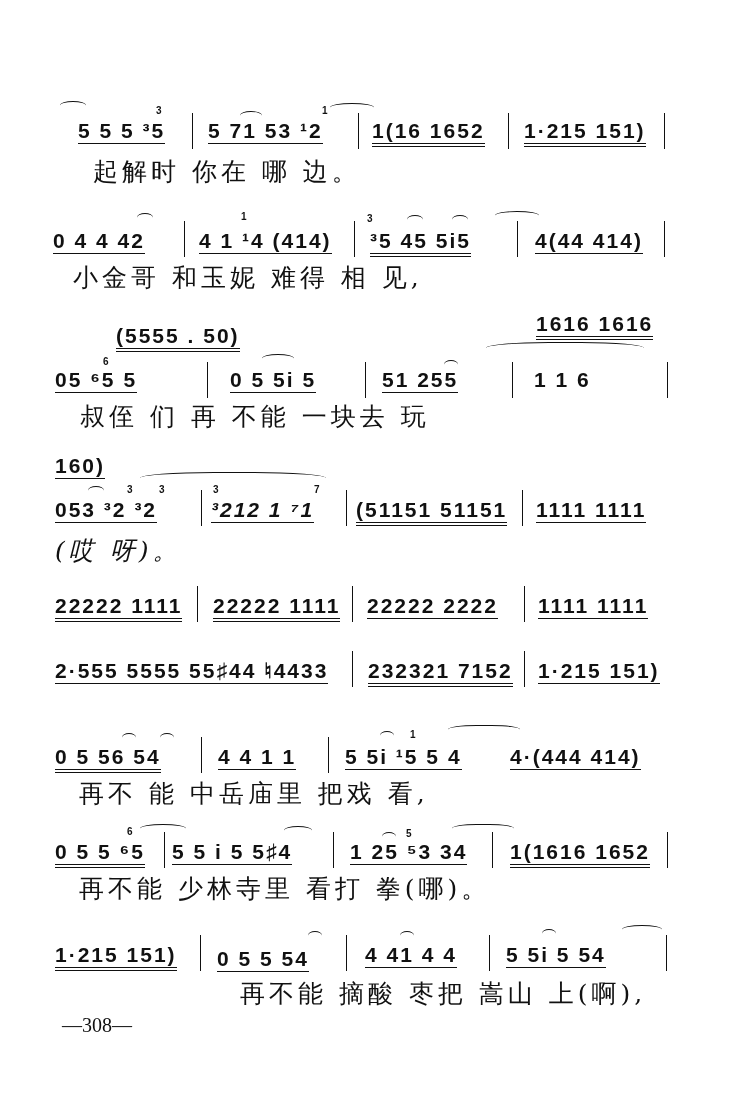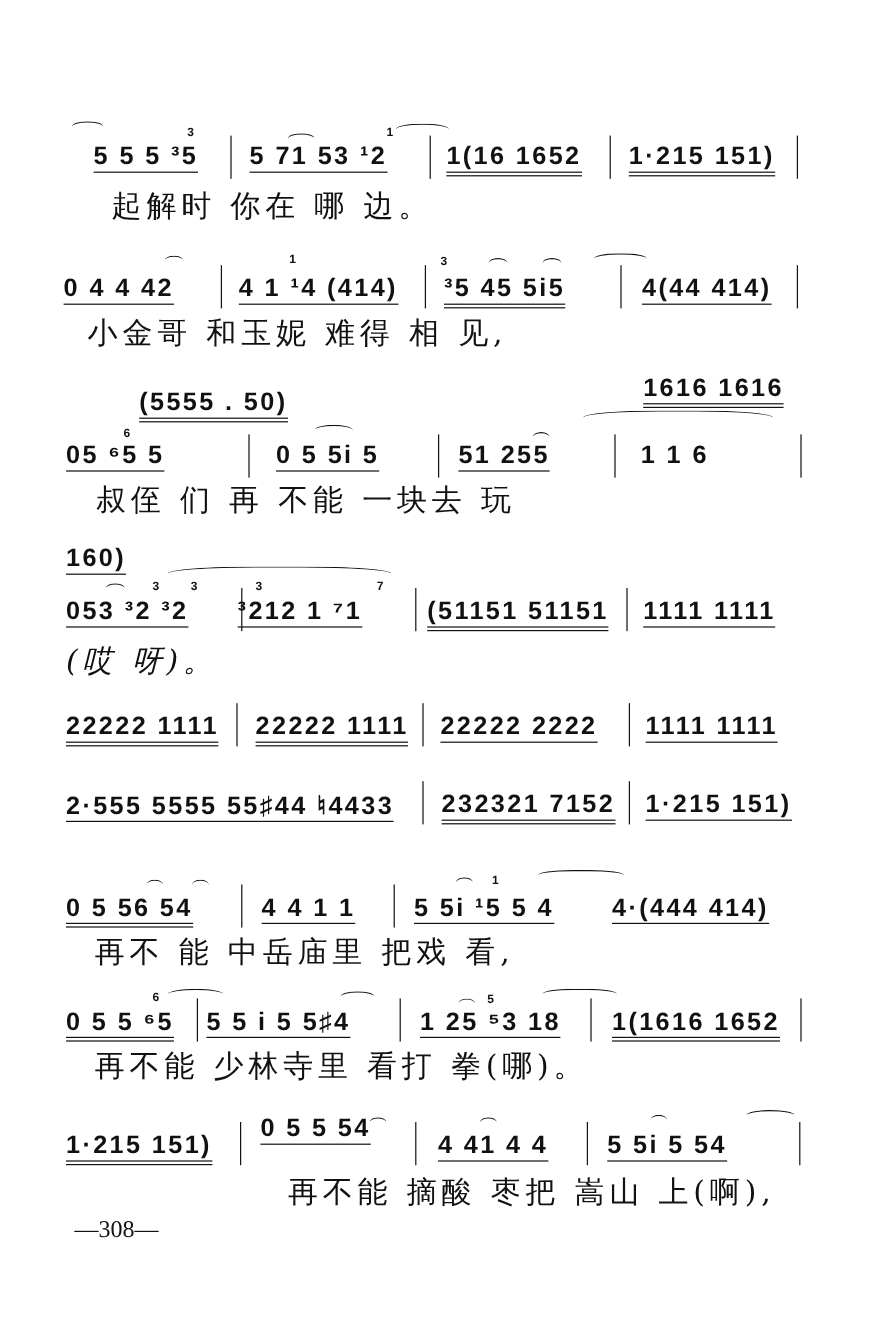--- a/index.html
+++ b/index.html
@@ -77,21 +77,21 @@
 <div class="line" style="top:450px;">
   <div class="notes" style="left:55px;top:4px;"><span class="ul1">160)</span></div>
   <div class="grace" style="left:127px;top:34px;">3</div>
   <div class="grace" style="left:159px;top:34px;">3</div>
   <div class="grace" style="left:213px;top:34px;">3</div>
   <div class="grace" style="left:314px;top:34px;">7</div>
   <div class="slur" style="left:88px;top:36px;width:16px;"></div>
   <div class="slur" style="left:140px;top:22px;width:186px;height:14px;border-radius:40% 40% 0 0;"></div>
   <div class="notes" style="left:55px;top:48px;"><span class="ul1">053  ³2 ³2</span></div>
   <div class="bar" style="left:201px;top:40px;"></div>
-  <div class="notes" style="left:198px;top:48px;"><span class="ul1">³212  1 ⁷1</span></div>
+  <div class="notes" style="left:211px;top:48px;font-style:italic;"><span class="ul1">³212  1 ⁷1</span></div>
   <div class="bar" style="left:346px;top:40px;"></div>
   <div class="notes" style="left:356px;top:48px;"><span class="ul2">(51151  51151</span></div>
   <div class="bar" style="left:522px;top:40px;"></div>
   <div class="notes" style="left:536px;top:48px;"><span class="ul1">1111  1111</span></div>
   <div class="lyric" style="left:55px;top:84px;font-style:italic;">(哎    呀)。</div>
 </div>
 
 <div class="line" style="top:590px;">
   <div class="notes" style="left:55px;top:4px;"><span class="ul2">22222  1111</span></div>
   <div class="bar" style="left:197px;top:-4px;"></div>
@@ -129,35 +129,35 @@
   <div class="grace" style="left:127px;top:4px;">6</div>
   <div class="slur" style="left:140px;top:2px;width:46px;"></div>
   <div class="slur" style="left:284px;top:4px;width:28px;"></div>
   <div class="slur" style="left:382px;top:10px;width:14px;"></div>
   <div class="grace" style="left:406px;top:6px;">5</div>
   <div class="slur" style="left:452px;top:2px;width:62px;height:10px;border-radius:40% 40% 0 0;"></div>
   <div class="notes" style="left:55px;top:18px;"><span class="ul2">0 5 5 ⁶5</span></div>
   <div class="bar" style="left:164px;top:10px;"></div>
   <div class="notes" style="left:172px;top:18px;"><span class="ul1">5 5 i  5 5♯4</span></div>
   <div class="bar" style="left:333px;top:10px;"></div>
-  <div class="notes" style="left:350px;top:18px;"><span class="ul1">1 25 ⁵3  18</span></div>
+  <div class="notes" style="left:350px;top:18px;"><span class="ul1">1 25 ⁵3  34</span></div>
   <div class="bar" style="left:492px;top:10px;"></div>
   <div class="notes" style="left:510px;top:18px;"><span class="ul2">1(1616  1652</span></div>
   <div class="bar" style="left:667px;top:10px;"></div>
   <div class="lyric" style="left:79px;top:50px;">再不能   少林寺里    看打  拳(哪)。</div>
 </div>
 
 <div class="line" style="top:925px;">
   <div class="slur" style="left:308px;top:6px;width:14px;"></div>
   <div class="slur" style="left:400px;top:6px;width:14px;"></div>
   <div class="slur" style="left:542px;top:4px;width:14px;"></div>
   <div class="slur" style="left:622px;top:0px;width:40px;"></div>
   <div class="notes" style="left:55px;top:18px;"><span class="ul2">1·215  151)</span></div>
   <div class="bar" style="left:200px;top:10px;"></div>
-  <div class="notes" style="left:217px;top:4px;"><span class="ul1">0 5  5 54</span></div>
+  <div class="notes" style="left:217px;top:22px;"><span class="ul1">0 5  5 54</span></div>
   <div class="bar" style="left:346px;top:10px;"></div>
   <div class="notes" style="left:365px;top:18px;"><span class="ul1">4 41  4 4</span></div>
   <div class="bar" style="left:489px;top:10px;"></div>
   <div class="notes" style="left:506px;top:18px;"><span class="ul1">5 5i  5  54</span></div>
   <div class="bar" style="left:666px;top:10px;"></div>
   <div class="lyric" style="left:240px;top:52px;">再不能   摘酸  枣把  嵩山   上(啊),</div>
 </div>
 
 <div class="pageno">—308—</div>
 

